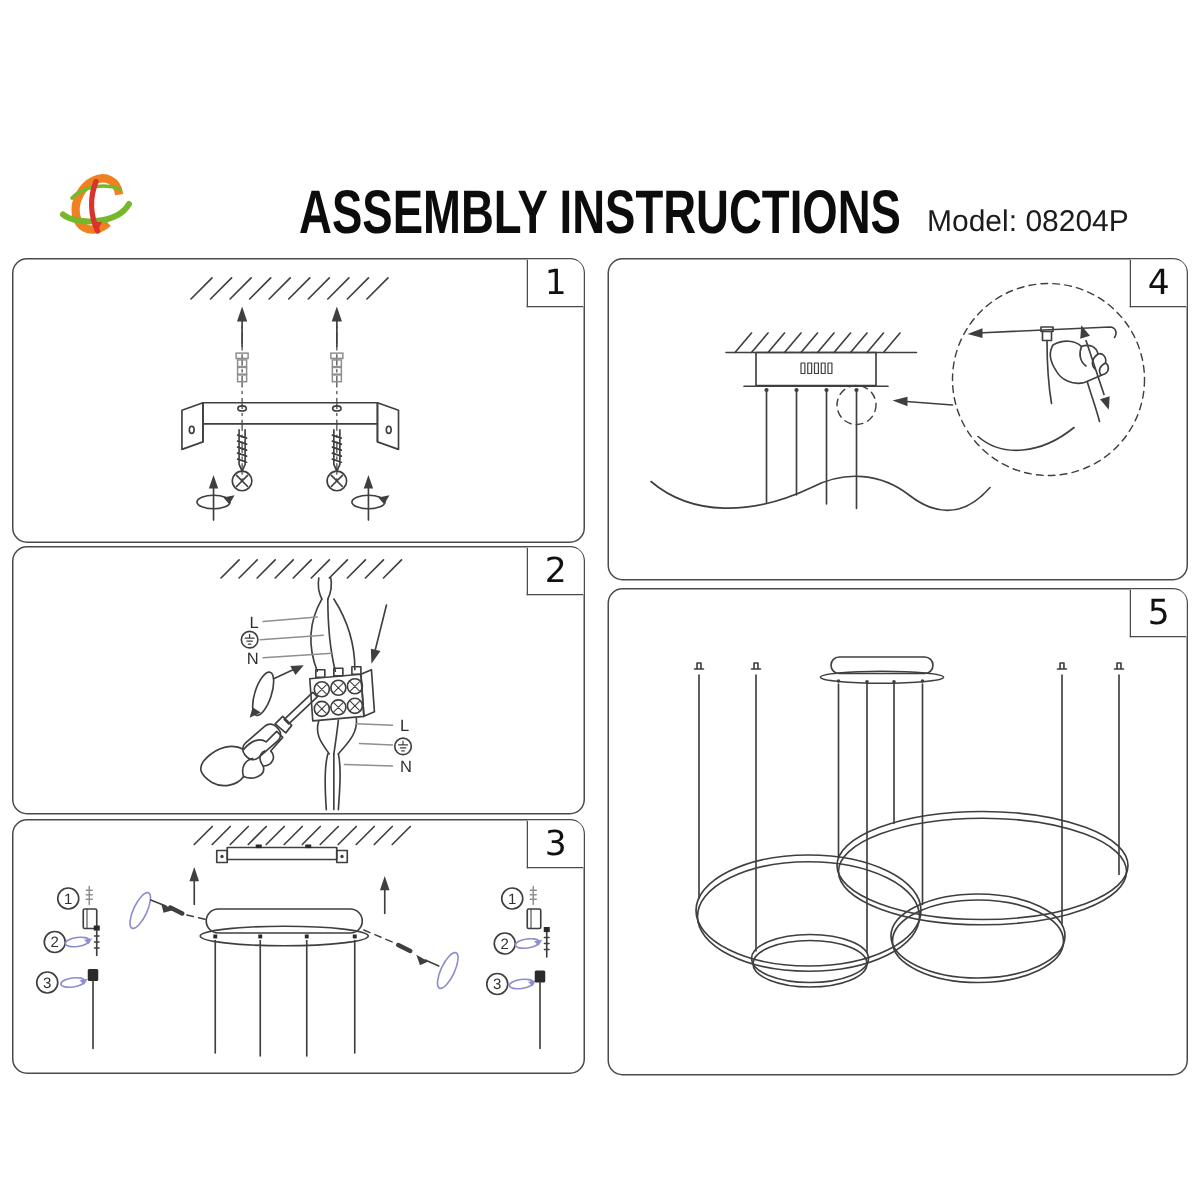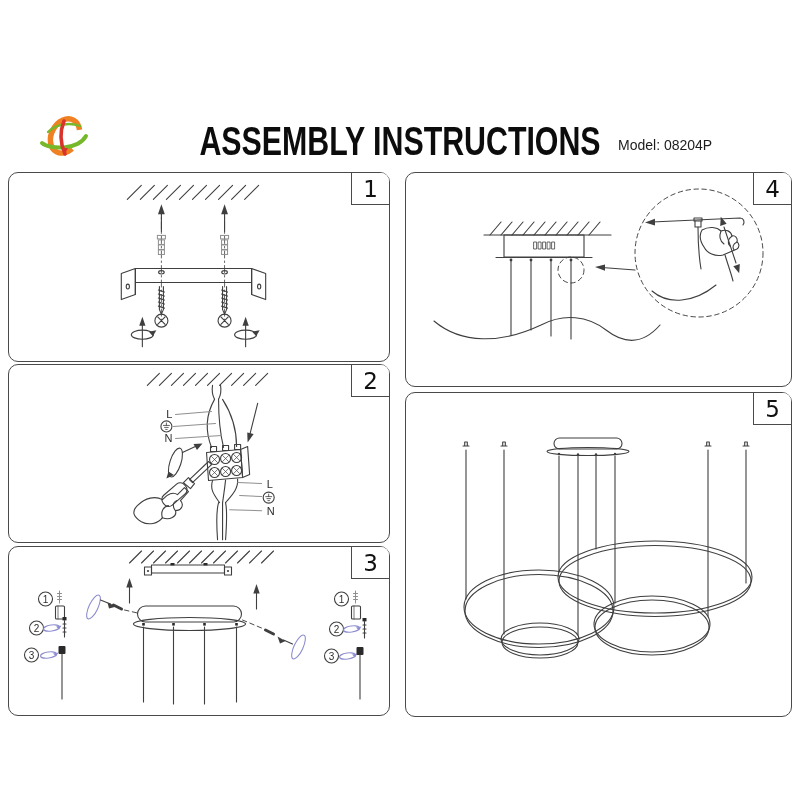--- a/index.html
+++ b/index.html
@@ -6,21 +6,21 @@
   .page{position:relative;width:800px;height:800px;background:#fff;font-family:"Liberation Sans",sans-serif;overflow:hidden}
 
   
   .logo{position:absolute;left:36px;top:110px;display:flex;align-items:center;gap:6px}
   .logo-text{display:flex;flex-direction:column}
   .brand{font-family:"DejaVu Serif",serif;font-weight:bold;font-size:28px;color:#3b3b3b;letter-spacing:0;transform:scaleX(.95);transform-origin:left}
   .tagline-row{display:flex;align-items:center;gap:5px;margin-top:1px}
   .tagline{font-size:9px;color:#999;letter-spacing:1.4px;white-space:nowrap}
   .tagline-rule{display:inline-block;width:38px;height:0;border-top:1px solid #bbb}
   .title{position:absolute;top:118px;left:50%;transform:translateX(-50%) scaleX(.74);transform-origin:center;font-size:41px;font-weight:bold;color:#0c0c0c;white-space:nowrap;letter-spacing:0px}
-  .model{position:absolute;left:618px;top:137px;font-size:14px;color:#1c1c1c}
+  .model{position:absolute;left:618px;top:137px;font-size:20px;color:#1c1c1c}
 
   
   .panel{position:absolute;border:1.5px solid #4a4a4a;border-radius:10px;background:#fff;box-sizing:border-box}
   .panel > svg{position:absolute;left:0;top:0;width:100%;height:100%}
   .numbox{position:absolute;top:0;right:0;width:37px;height:31px;border-left:1.5px solid #4a4a4a;border-bottom:1.5px solid #4a4a4a;border-top-right-radius:8px;display:flex;align-items:center;justify-content:center;font-family:"DejaVu Sans",sans-serif;font-size:23px;color:#111;background:#fff;z-index:2}
   #p1{left:8px;top:172px;width:382px;height:190px}
   #p2{left:8px;top:364px;width:382px;height:179px}
   #p3{left:8px;top:546px;width:382px;height:170px}
   #p4{left:405px;top:172px;width:387px;height:215px}
   #p5{left:405px;top:392px;width:387px;height:325px}

